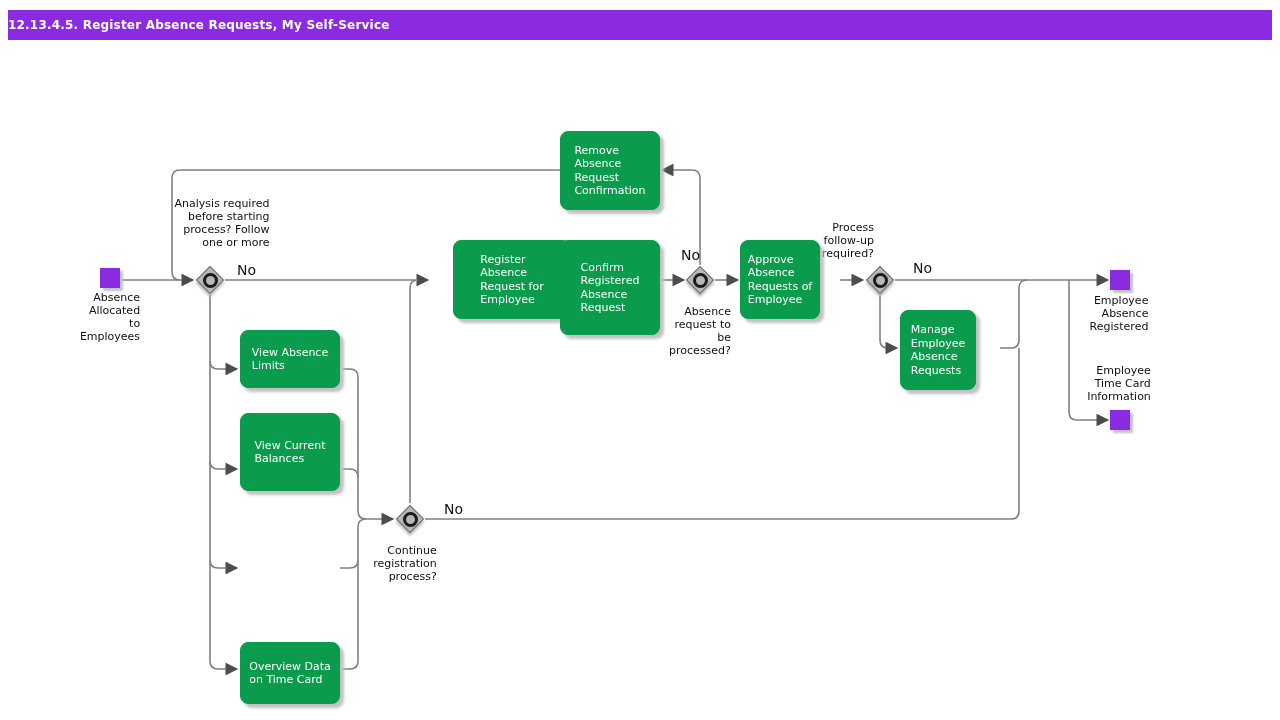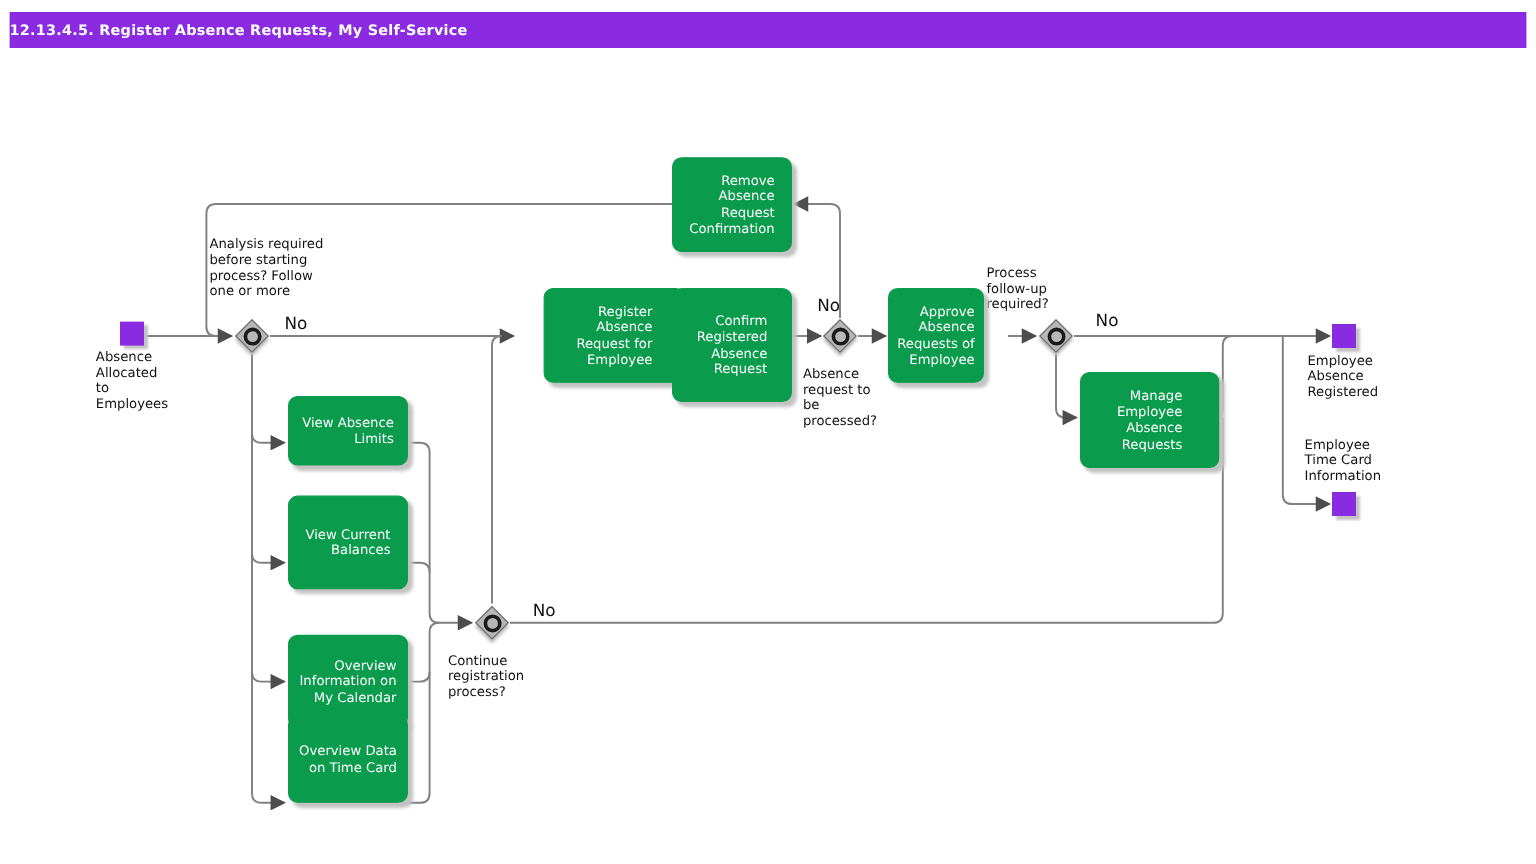--- a/index.html
+++ b/index.html
@@ -7,32 +7,32 @@
   #canvas{position:relative;width:1280px;height:720px;background:#fff;}
 
   .titlebar{position:absolute;left:8px;top:10px;width:1264px;height:30px;background:#8A2BE2;
     display:flex;align-items:center;}
   .titlebar span{color:#ffffff;font-size:12px;font-weight:bold;letter-spacing:.2px;}
 
   svg.wires{position:absolute;left:0;top:0;z-index:1;}
 
   .activity{position:absolute;z-index:2;background:#0A9B4C;border:1px solid #0A9B4C;border-radius:8px;
     color:#ffffff;font-size:11px;line-height:13.5px;display:flex;align-items:center;justify-content:center;
-    text-align:right;white-space:pre-line;box-shadow:4px 4px 3px #c2c2c2;box-sizing:border-box;padding:2px;}
+    text-align:left;white-space:pre-line;box-shadow:4px 4px 3px #c2c2c2;box-sizing:border-box;padding:2px;}
 
   .event{position:absolute;z-index:2;width:20px;height:20px;background:#8A2BE2;
     box-shadow:3px 3px 2px #c2c2c2;}
 
   .gateway{position:absolute;z-index:3;width:30px;height:30px;}
   .gw-diamond{position:absolute;left:4.5px;top:4.5px;width:20px;height:20px;background:#B8B8B8;
     border:1.5px solid #6E6E6E;transform:rotate(45deg);box-shadow:2px 2px 3px #b5b5b5;box-sizing:border-box;}
   .gw-ring{position:absolute;left:7.5px;top:7.5px;width:15px;height:15px;border-radius:50%;
     border:3px solid #1b1b1b;box-sizing:border-box;}
 
-  .lbl{position:absolute;z-index:2;font-size:11px;line-height:13px;color:#111111;text-align:left;
+  .lbl{position:absolute;z-index:2;font-size:11px;line-height:13px;color:#111111;text-align:right;
     white-space:pre-line;transform:translateX(-50%);}
   .no-lbl{position:absolute;z-index:2;font-size:14px;line-height:13px;color:#111111;white-space:nowrap;}
 </style>
 </head>
 <body>
 
 <div id="canvas">
 
   <div class="titlebar">
     <span>12.13.4.5. Register Absence Requests, My Self-Service</span>
@@ -161,41 +161,36 @@
 Request</span>
   </div>
 
   <div class="activity" style="left:740px;top:240px;width:80px;height:79px">
     <span>Approve
 Absence
 Requests of
 Employee</span>
   </div>
 
-  <div class="activity" style="left:900px;top:310px;width:116px;height:80px">
+  <div class="activity" style="left:900px;top:310px;width:76px;height:80px">
     <span>Manage
 Employee
 Absence
 Requests</span>
   </div>
 
   <div class="activity" style="left:240px;top:330px;width:100px;height:58px">
     <span>View Absence
 Limits</span>
   </div>
 
   <div class="activity" style="left:240px;top:413px;width:100px;height:78px">
     <span>View Current
 Balances</span>
   </div>
 
-  <div class="activity" style="left:240px;top:529px;width:100px;height:78px">
-    <span>Overview
-Information on
-My Calendar</span>
-  </div>
 
-  <div class="activity" style="left:240px;top:596px;width:100px;height:73px">
+  <div class="activity" style="left:240px;top:642px;width:100px;height:62px">
     <span>Overview Data
 on Time Card</span>
   </div>
 
 </div>
 
 </body></html>

